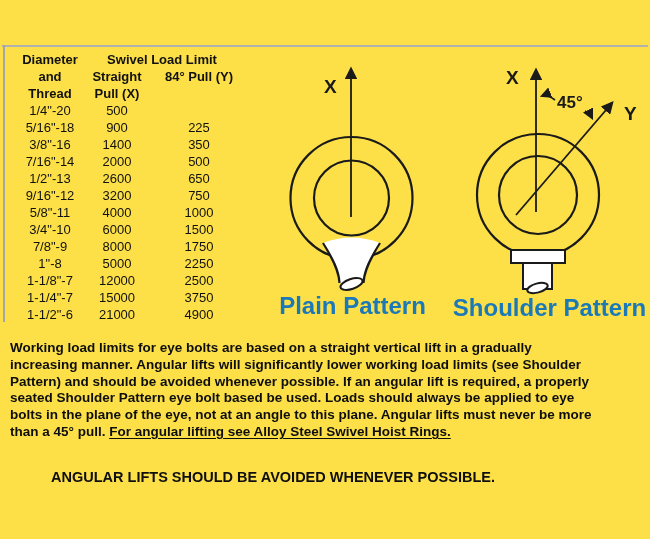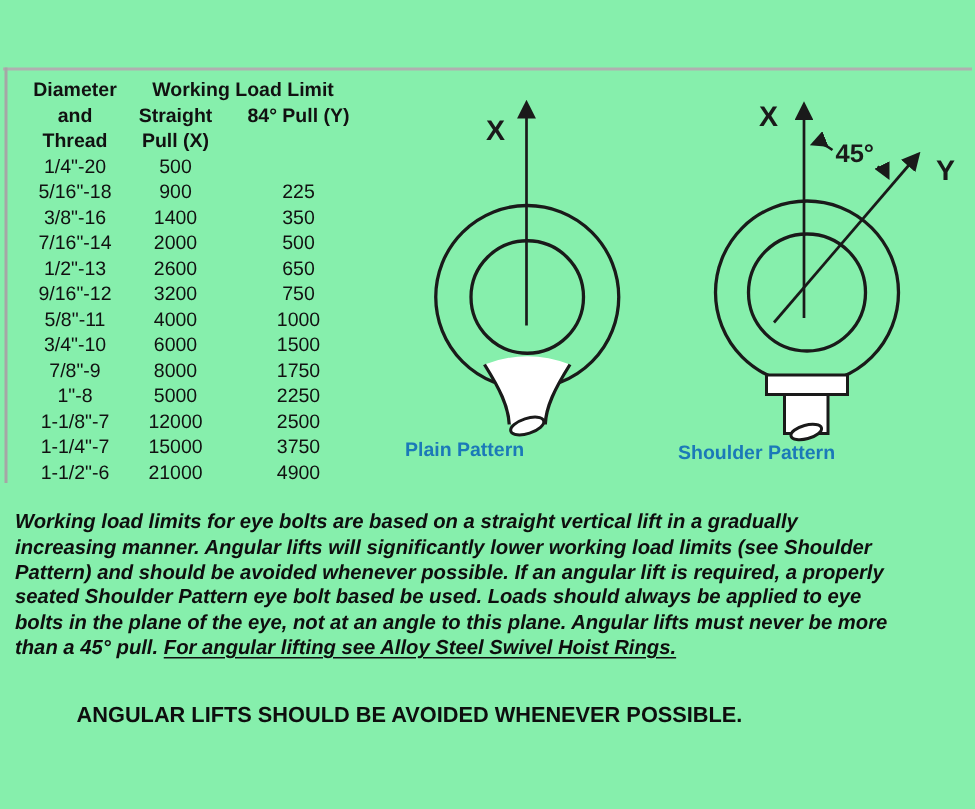--- a/index.html
+++ b/index.html
@@ -1,17 +1,17 @@
 <!DOCTYPE html>
 <html><head>
 <meta charset="utf-8">
 <style>
   html,body{margin:0;padding:0;background:#ffffff;}
   #canvas{
-    position:relative;width:650px;height:539px;background:#86efac;
+    position:relative;width:650px;height:539px;background:#fde047;
     font-family:"Liberation Sans",sans-serif;color:#111;overflow:hidden;
   }
   
   .rule-top{position:absolute;left:2px;top:45px;width:646px;height:2px;background:#b0b0b0;}
   .rule-left{position:absolute;left:3px;top:45px;width:2px;height:277px;background:#a6a6a6;}
 
   
   #wll-table{position:absolute;left:10px;top:51px;width:244px;font-size:13px;line-height:17px;}
   .trow{display:grid;grid-template-columns:80px 54px 110px;}
   .trow .cell{text-align:center;white-space:nowrap;height:17px;}
@@ -19,29 +19,29 @@
   .cell.span2{grid-column:2 / span 2;transform:translateX(-10px);}
 
   
   .diagram-svg{position:absolute;}
   #plain-svg{left:283px;top:57px;}
   #shoulder-svg{left:455px;top:57px;}
   .axis-label{font-family:"Liberation Sans",sans-serif;font-weight:bold;font-size:19px;fill:#1a1a1a;}
   .angle-label{font-family:"Liberation Sans",sans-serif;font-weight:bold;font-size:17px;fill:#1a1a1a;}
 
   .caption{
-    position:absolute;font-weight:bold;font-size:13px;color:#1b79b8;white-space:nowrap;
+    position:absolute;font-weight:bold;font-size:24px;color:#1b79b8;text-align:center;white-space:nowrap;
   }
   #plain-caption{left:270px;top:292px;width:165px;}
   #shoulder-caption{left:452px;top:294px;width:195px;}
 
   
   #info-paragraph{
     position:absolute;left:10px;top:340px;width:640px;
-    font-weight:bold;font-size:13.5px;line-height:16.8px;color:#0e0e0e;white-space:nowrap;font-style:italic;
+    font-weight:bold;font-size:13.5px;line-height:16.8px;color:#0e0e0e;white-space:nowrap;
   }
   #info-paragraph .pline{height:16.8px;}
   .link-underline{text-decoration:underline;text-underline-offset:2px;}
 
   
   #warning-text{
     position:absolute;left:0;top:469px;width:546px;text-align:center;
     font-weight:bold;font-size:14.5px;color:#0e0e0e;white-space:nowrap;
   }
 </style>
@@ -49,21 +49,21 @@
 <body>
 
 <div id="canvas">
 
   <div class="rule-top"></div>
   <div class="rule-left"></div>
 
   <div id="wll-table">
     <div class="trow thead">
       <div class="cell">Diameter</div>
-      <div class="cell span2">Working Load Limit</div>
+      <div class="cell span2">Swivel Load Limit</div>
     </div>
     <div class="trow thead">
       <div class="cell">and</div>
       <div class="cell">Straight</div>
       <div class="cell">84° Pull (Y)</div>
     </div>
     <div class="trow thead">
       <div class="cell">Thread</div>
       <div class="cell">Pull (X)</div>
     </div>

